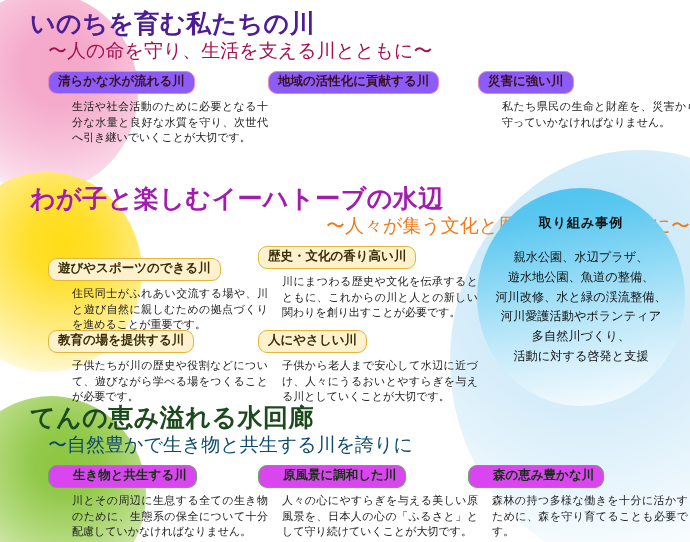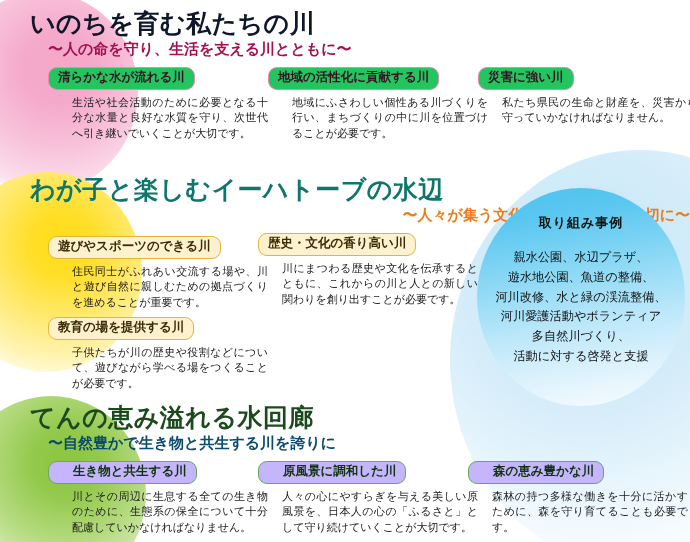--- a/index.html
+++ b/index.html
@@ -76,31 +76,31 @@
   }
   .sec-title {
     font-size: 25px;
     font-weight: bold;
     letter-spacing: 0.5px;
     line-height: 1.06;
     margin: 0;
     white-space: nowrap;
   }
   .sec-sub {
-    font-size: 15px;
-    font-weight: bold;
+    font-size: 19px;
+    font-weight: normal;
     line-height: 1.1;
     margin: 4px 0 0 18px;
     white-space: nowrap;
   }
 
   
-  #section-life   .sec-title { color: #0f172a; }
+  #section-life   .sec-title { color: #4c1d95; }
   #section-life   .sec-sub   { color: #a51050; }
-  #section-water  .sec-title { color: #0f766e; }
+  #section-water  .sec-title { color: #a21caf; margin-top: 9px; }
   #section-water  .sec-sub   { color: #ef7b18; text-align: right; }
   #section-forest .sec-title { color: #1d4a1d; }
   #section-forest .sec-sub   { color: #0c4a6e; }
 
   
   .cols {
     position: relative;
     margin-top: 10px;
   }
   .item {
@@ -122,33 +122,33 @@
     font-size: 11px;
     line-height: 1.42;
     color: #1a1a1a;
     width: 196px;
     text-align: justify;
     text-justify: inter-character;
   }
 
   
   #section-life .pill {
-    background: #22c55e;
+    background: #8b5cf6;
     border: 1.3px solid #e58ab9;
     color: #3a0f24;
   }
   
   #section-water .pill {
     background: #fdf2cd;
     border: 1.3px solid #e3b63a;
     color: #3a2c05;
   }
   
   #section-forest .pill {
-    background: #c4b5fd;
+    background: #d946ef;
     border: 1.3px solid #66a95e;
     color: #12330f;
     padding-left: 24px;
   }
 
   
   #case-ellipse {
     position: absolute;
     left: 477px;
     top: 188px;
@@ -197,46 +197,49 @@
     <div class="sec-title">いのちを育む私たちの川</div>
     <div class="sec-sub">〜人の命を守り、生活を支える川とともに〜</div>
   </div>
   <div class="cols" style="height:100px;">
     <div class="item" style="left:48px; top:0;">
       <div class="pill">清らかな水が流れる川</div>
       <div class="desc">生活や社会活動のために必要となる十分な水量と良好な水質を守り、次世代へ引き継いでいくことが大切です。</div>
     </div>
     <div class="item" style="left:268px; top:0;">
       <div class="pill">地域の活性化に貢献する川</div>
-      <div class="desc">地域にふさわしい個性ある川づくりを行い、まちづくりの中に川を位置づけることが必要です。</div>
     </div>
     <div class="item" style="left:478px; top:0;">
       <div class="pill">災害に強い川</div>
       <div class="desc">私たち県民の生命と財産を、災害から守っていかなければなりません。</div>
     </div>
   </div>
 </div>
 
 <div class="section" id="section-water">
   <div class="sec-head">
     <div class="sec-title">わが子と楽しむイーハトーブの水辺</div>
     <div class="sec-sub">〜人々が集う文化と歴史の流れを大切に〜</div>
   </div>
   <div class="cols" style="height:170px;">
-    <div class="item" style="left:48px; top:3px;">
+    <div class="item" style="left:48px; top:12px;">
       <div class="pill">遊びやスポーツのできる川</div>
       <div class="desc">住民同士がふれあい交流する場や、川と遊び自然に親しむための拠点づくりを進めることが重要です。</div>
     </div>
     <div class="item" style="left:258px; top:0;">
       <div class="pill">歴史・文化の香り高い川</div>
       <div class="desc">川にまつわる歴史や文化を伝承するとともに、これからの川と人との新しい関わりを創り出すことが必要です。</div>
     </div>
     <div class="item" style="left:48px; top:84px;">
       <div class="pill">教育の場を提供する川</div>
       <div class="desc">子供たちが川の歴史や役割などについて、遊びながら学べる場をつくることが必要です。</div>
+    </div>
+    <div class="item" style="left:258px; top:84px;">
+      <div class="pill">人にやさしい川</div>
+      <div class="desc">子供から老人まで安心して水辺に近づけ、人々にうるおいとやすらぎを与える川としていくことが大切です。</div>
     </div>
   </div>
 </div>
 
 <div id="case-ellipse">
   <div class="case-title">取り組み事例</div>
   <ul class="case-list">
     <li>親水公園、水辺プラザ、</li>
     <li>遊水地公園、魚道の整備、</li>
     <li>河川改修、水と緑の渓流整備、</li>

